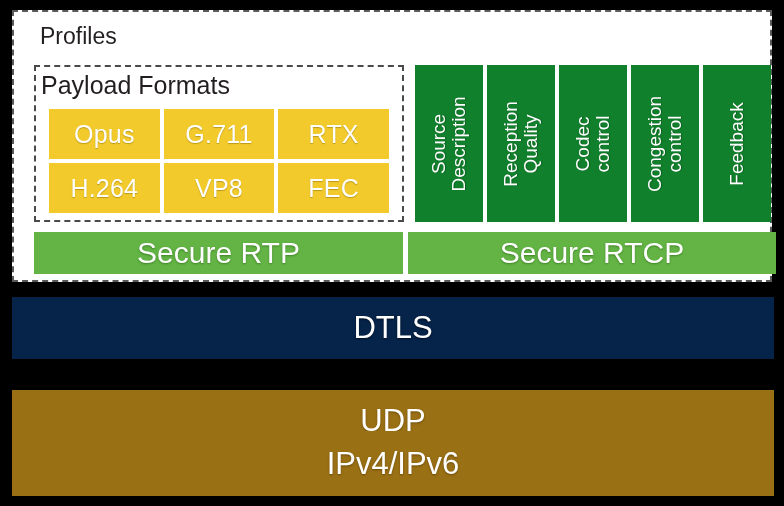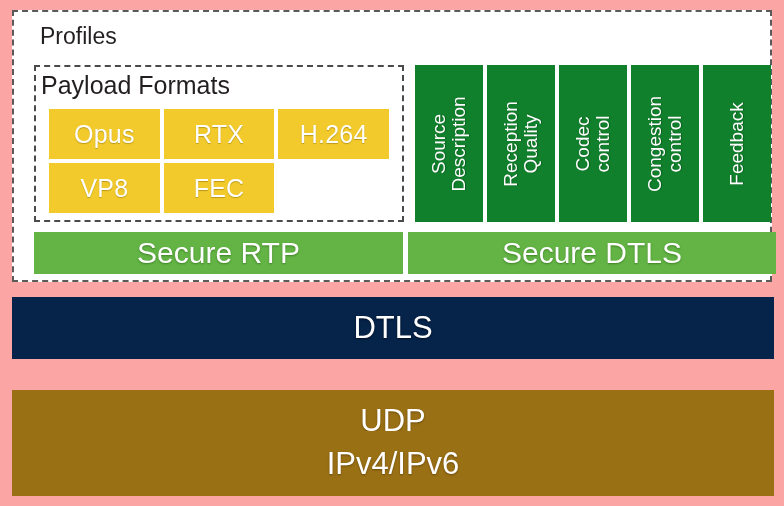--- a/index.html
+++ b/index.html
@@ -8,21 +8,21 @@
     background: #ffffff;
   }
   body {
     font-family: "Liberation Sans", sans-serif;
     -webkit-font-smoothing: antialiased;
   }
   #stage {
     position: relative;
     width: 784px;
     height: 506px;
-    background: #fca5a5;
+    background: #000000;
     overflow: hidden;
   }
 
   
   .profiles-box {
     position: absolute;
     left: 12px;
     top: 10px;
     width: 760px;
     height: 272px;
@@ -176,20 +176,21 @@
 
   <div class="profiles-box">
 
     <div class="profiles-title">Profiles</div>
 
     <div class="payload-box">
       <div class="payload-title">Payload Formats</div>
 
       <div class="payload-grid">
         <div class="pf-cell">Opus</div>
+        <div class="pf-cell">G.711</div>
         <div class="pf-cell">RTX</div>
         <div class="pf-cell">H.264</div>
         <div class="pf-cell">VP8</div>
         <div class="pf-cell">FEC</div>
       </div>
     </div>
 
     <div class="rtcp-cols">
       <div class="rtcp-col">
         <span class="vtext">Source
@@ -207,21 +208,21 @@
         <span class="vtext">Congestion
 control</span>
       </div>
       <div class="rtcp-col">
         <span class="vtext">Feedback</span>
       </div>
     </div>
 
     <div class="secure-row">
       <div class="secure-band secure-rtp">Secure RTP</div>
-      <div class="secure-band secure-rtcp">Secure DTLS</div>
+      <div class="secure-band secure-rtcp">Secure RTCP</div>
     </div>
 
   </div>
 
   <div class="stack-band band-dtls">DTLS</div>
 
   <div class="stack-band band-udp">UDP</div>
 
   <div class="stack-band band-ip">IPv4/IPv6</div>
 

